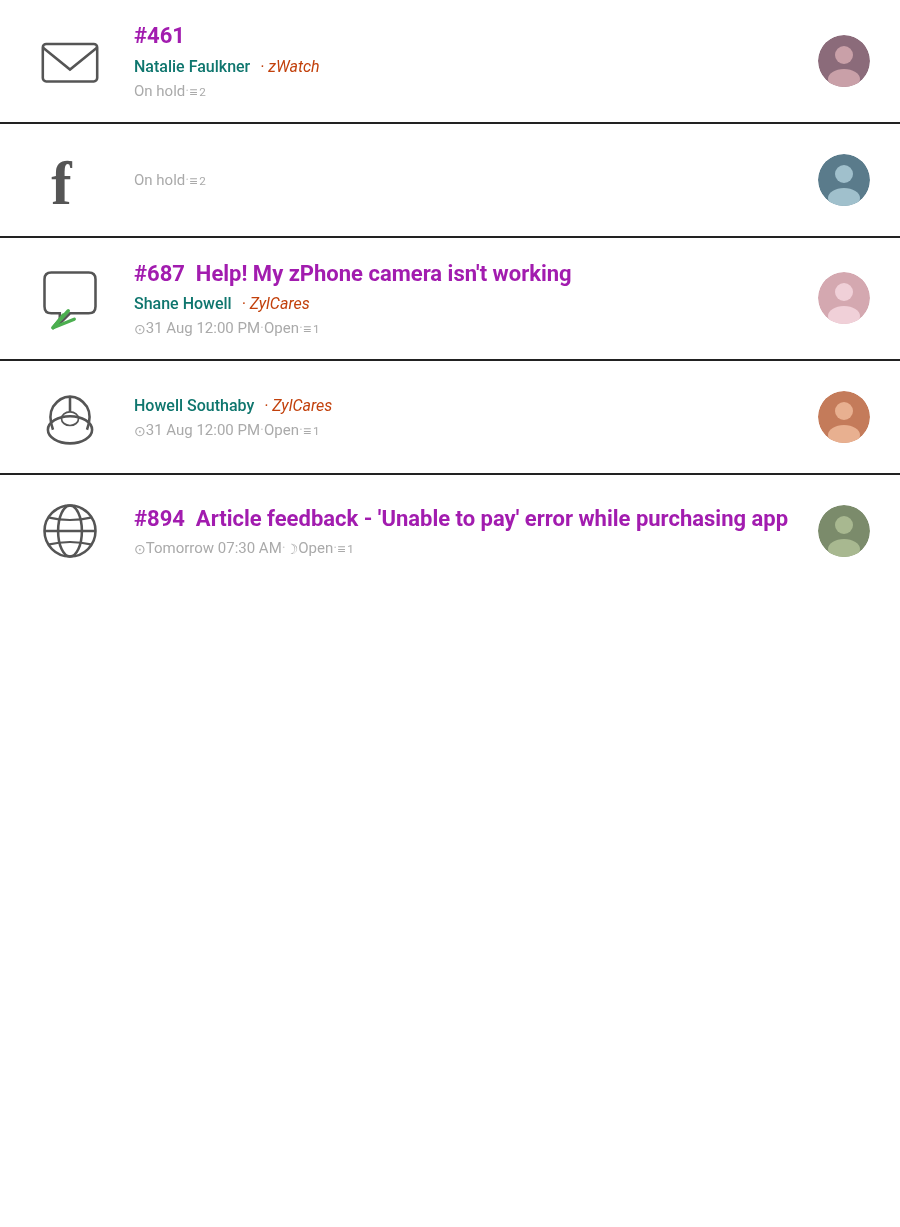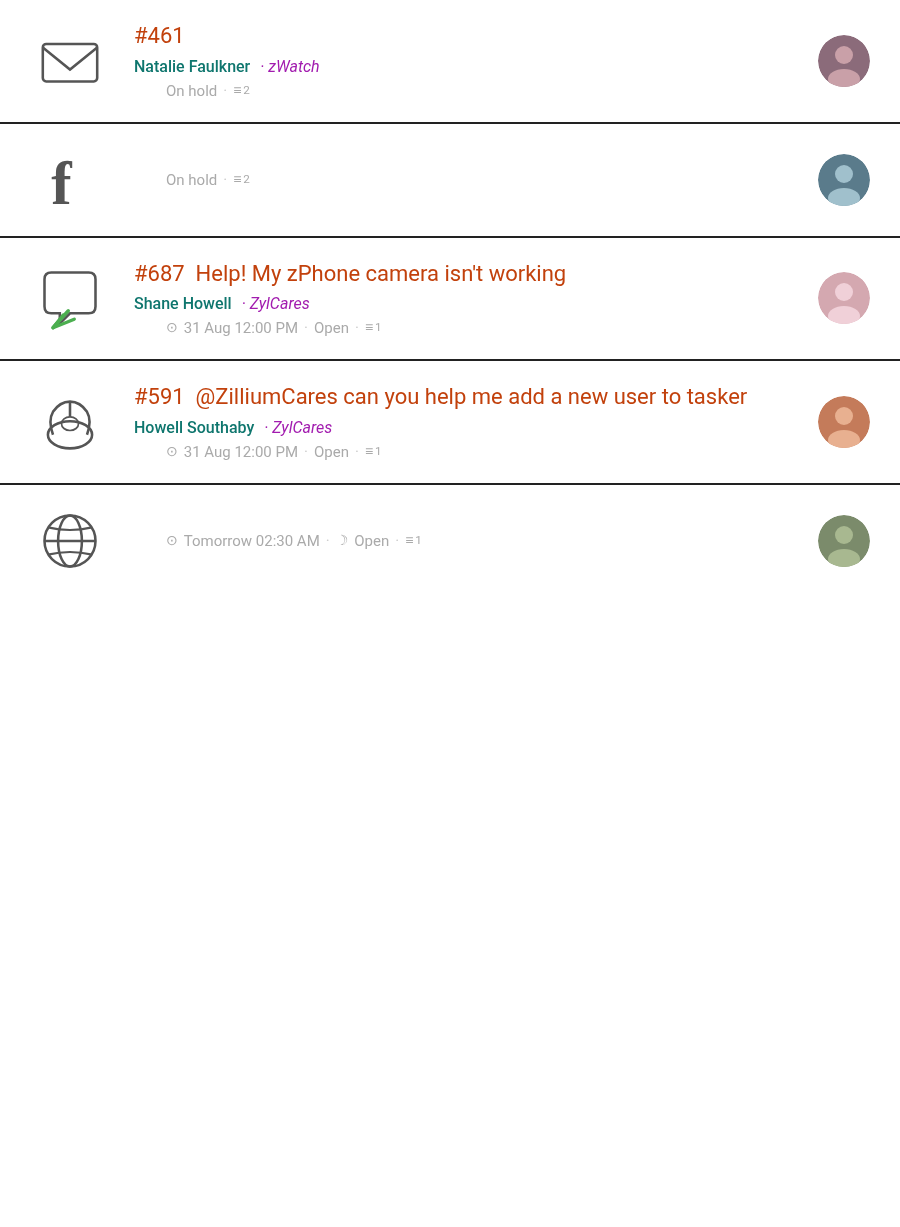--- a/index.html
+++ b/index.html
@@ -34,48 +34,46 @@
 
     .ticket-content {
       flex: 1;
       display: flex;
       flex-direction: column;
       gap: 6px;
     }
 
     .ticket-title {
       font-size: 22px;
-      font-weight: 400;
-      color: #c2410c;
+      font-weight: 700;
+      color: #a21caf;
       line-height: 1.3;
     }
 
     .ticket-submitter {
       font-size: 16px;
     }
 
     .ticket-submitter a, .ticket-submitter .name-link {
       color: #0f766e;
       text-decoration: none;
       font-weight: 500;
     }
 
     .ticket-submitter .product {
-      color: #a21caf;
+      color: #c2410c;
       font-style: italic;
       margin-left: 6px;
     }
 
     .ticket-meta {
       font-size: 15px;
       color: #aaa;
       display: flex;
-      align-items: flex-start;
-      gap: 6px;
-      margin-left: 32px;
+      align-items: flex-end;
     }
 
     .ticket-meta .dot {
       color: #ccc;
     }
 
     .avatar {
       width: 52px;
       height: 52px;
       border-radius: 50%;
@@ -195,23 +193,20 @@
     <div class="ticket-icon-wrap">
       <svg class="icon-svg" viewBox="0 0 80 80" fill="none" xmlns="http://www.w3.org/2000/svg">
 
         <ellipse cx="40" cy="55" rx="26" ry="16" stroke="#555" stroke-width="3" fill="none"></ellipse>
         <path d="M20 55 Q14 38 20 28 Q28 16 40 16 Q52 16 60 28 Q66 38 60 55" stroke="#555" stroke-width="3" fill="none"></path>
         <ellipse cx="40" cy="42" rx="10" ry="8" stroke="#555" stroke-width="2" fill="none"></ellipse>
         <line x1="40" y1="16" x2="40" y2="34" stroke="#555" stroke-width="3"></line>
       </svg>
     </div>
     <div class="ticket-content">
-      <div class="ticket-title">
-        <span>#591</span>&nbsp;&nbsp;<span>@ZilliumCares can you help me add a new user to tasker</span>
-      </div>
       <div class="ticket-submitter">
         <span class="name-link">Howell Southaby</span>
         <span class="product">· <span>ZylCares</span></span>
       </div>
       <div class="ticket-meta">
         <span style="font-size:14px;">⊙</span>
         <span>31 Aug 12:00 PM</span>
         <span class="dot">·</span>
         <span>Open</span>
         <span class="dot">·</span>
@@ -231,23 +226,26 @@
     <div class="ticket-icon-wrap">
       <svg class="icon-svg" viewBox="0 0 80 80" fill="none" xmlns="http://www.w3.org/2000/svg">
         <circle cx="40" cy="40" r="30" stroke="#555" stroke-width="3" fill="none"></circle>
         <ellipse cx="40" cy="40" rx="14" ry="30" stroke="#555" stroke-width="3" fill="none"></ellipse>
         <line x1="10" y1="40" x2="70" y2="40" stroke="#555" stroke-width="3"></line>
         <path d="M14 24 Q40 30 66 24" stroke="#555" stroke-width="2.5" fill="none"></path>
         <path d="M14 56 Q40 50 66 56" stroke="#555" stroke-width="2.5" fill="none"></path>
       </svg>
     </div>
     <div class="ticket-content">
+      <div class="ticket-title">
+        <span>#894</span>&nbsp;&nbsp;<span>Article feedback - 'Unable to pay' error while purchasing app</span>
+      </div>
       <div class="ticket-meta">
         <span style="font-size:14px;">⊙</span>
-        <span>Tomorrow 02:30 AM</span>
+        <span>Tomorrow 07:30 AM</span>
         <span class="dot">·</span>
         <span style="font-size:14px;">☽</span>
         <span>Open</span>
         <span class="dot">·</span>
         <span class="priority-icon">≡<sup>1</sup></span>
       </div>
     </div>
     <div class="avatar">
       <svg width="52" height="52">
         <circle cx="26" cy="26" r="26" fill="#7B8B6B"></circle>

